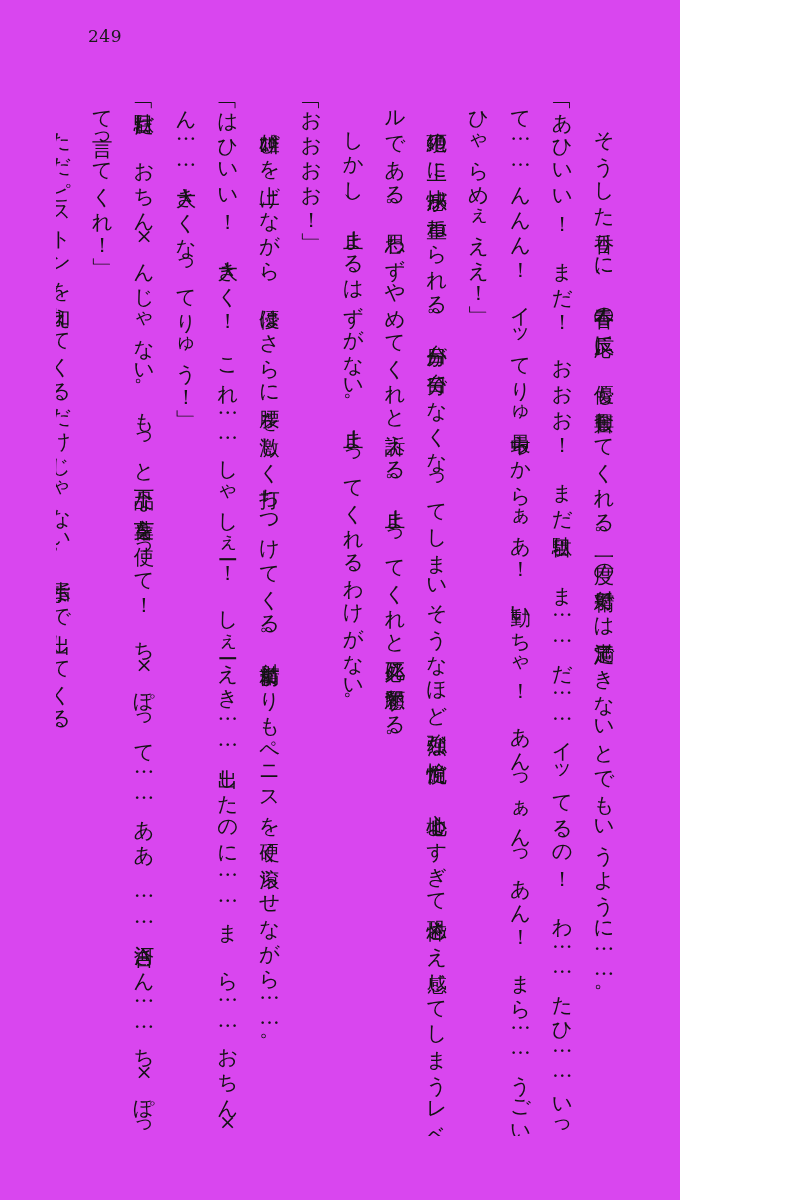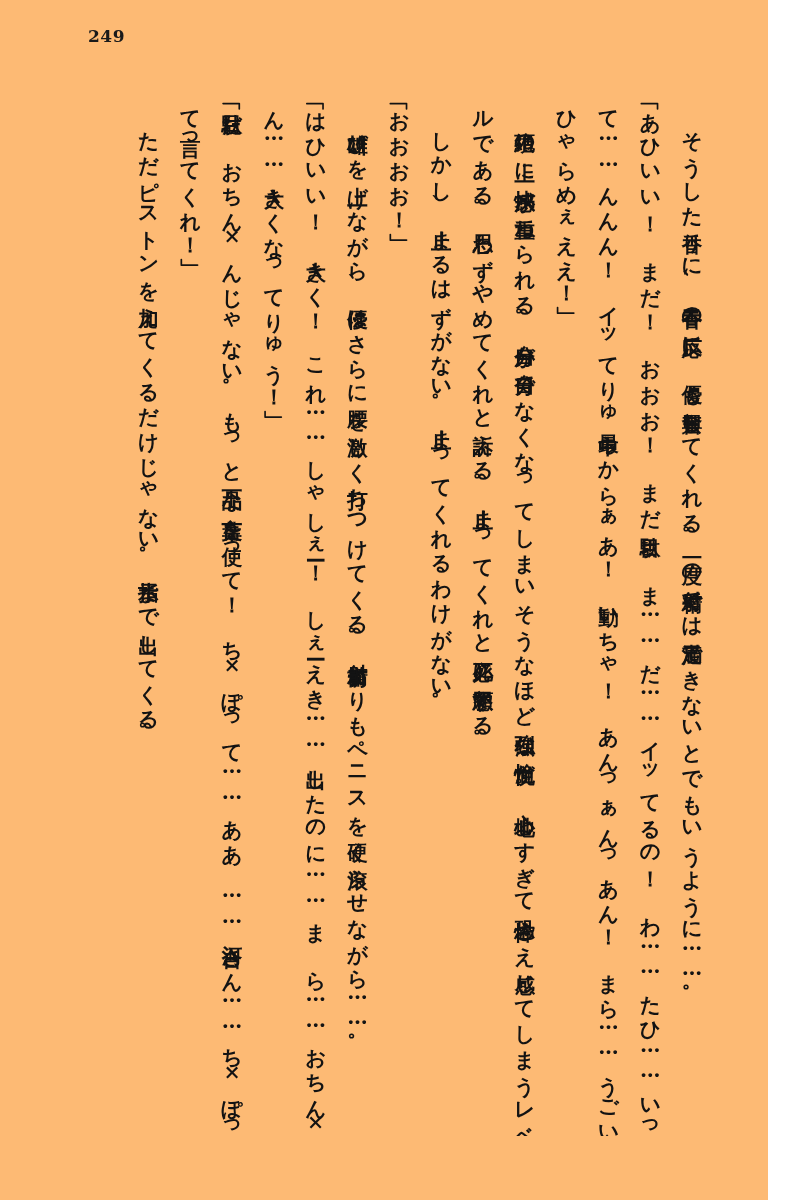--- a/index.html
+++ b/index.html
@@ -2,27 +2,26 @@
 <html><head>
 <meta charset="utf-8">
 <style>
   html, body {
     margin: 0;
     padding: 0;
     background: #ffffff;
   }
   .page {
     position: relative;
-    width: 768px;
+    width: 680px;
     height: 1200px;
-    background: #fdba74;
+    background: #d946ef;
     overflow: hidden;
     font-family: "DejaVu Serif", "Liberation Serif", serif;
     color: #111111;
-    font-weight: bold;
   }
   .page-number {
     position: absolute;
     top: 26px;
     left: 88px;
     font-size: 17px;
     font-family: "DejaVu Serif", "Liberation Serif", serif;
     color: #1a1a1a;
     letter-spacing: 0.5px;
   }

